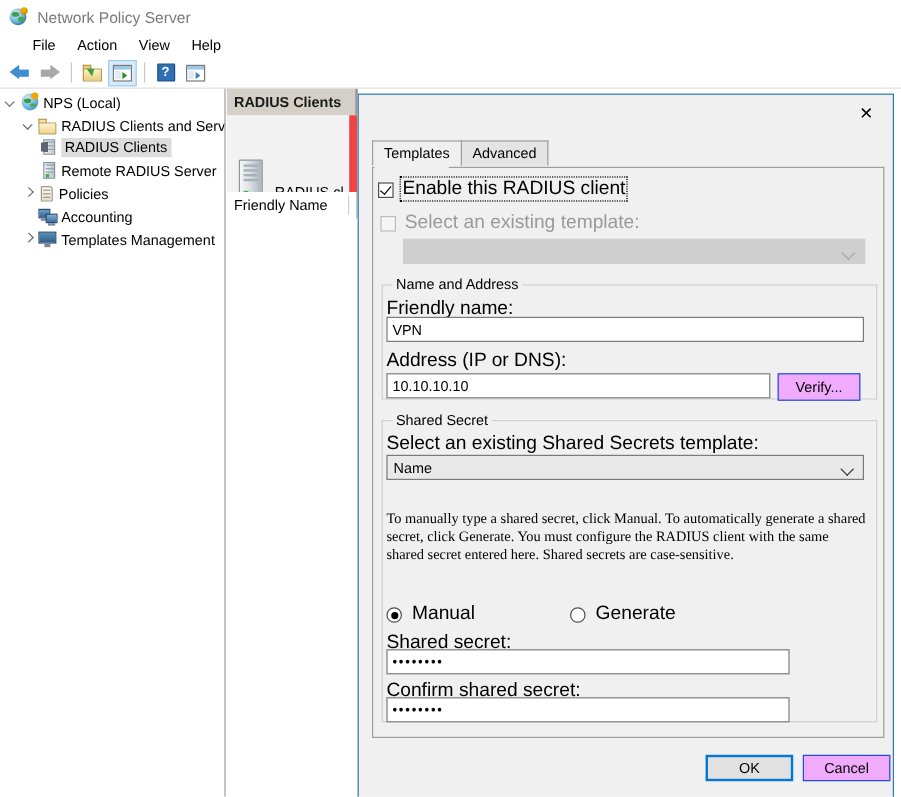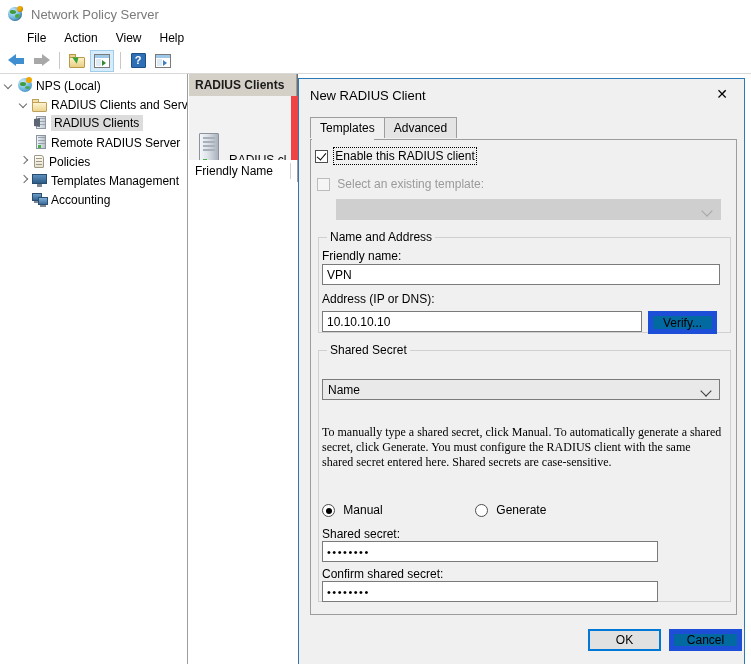--- a/index.html
+++ b/index.html
@@ -279,21 +279,21 @@
          box-sizing:border-box; position:relative; display:inline-block; vertical-align:middle; }
   .chk.checked::after {
     content:""; position:absolute; left:3px; top:0px; width:4px; height:8px;
     border-right:1.7px solid #000; border-bottom:1.7px solid #000;
     transform: rotate(40deg);
   }
   .chk.disabled { border-color:#bcbcbc; background:#f5f5f5; }
 
   .focus-dotted { outline:1px dotted #000; outline-offset:1px; }
 
-  .lbl { font-size:12px; color:#000; }
+  .lbl { font-size:16px; color:#000; }
   .lbl.disabled { color:#9a9a9a; }
 
   .combo {
     height:21px; background:#ffffff; border:1px solid #7a7a7a; box-sizing:border-box;
     display:flex; align-items:center; padding-left:5px; font-size:12px; position:relative;
   }
   .combo.disabled { background:#cfcfcf; border-color:#cfcfcf; }
   .combo .chev-d {
     position:absolute; right:9px; top:7px; width:7px; height:7px;
     border-right:1.6px solid #3a3a3a; border-bottom:1.6px solid #3a3a3a;
@@ -309,21 +309,21 @@
     font-size:12px; color:#000;
   }
 
   .txt {
     height:21px; background:#ffffff; border:1px solid #7a7a7a; box-sizing:border-box;
     display:flex; align-items:center; padding-left:4px; font-size:12px; color:#000;
   }
   .txt.pwd { letter-spacing:1.5px; font-size:11px; }
 
   .btn {
-    height:23px; background:#0369a1; border:5px solid #1d4ed8; box-sizing:border-box;
+    height:23px; background:#f0abfc; border:1px solid #1d4ed8; box-sizing:border-box;
     display:flex; align-items:center; justify-content:center; font-size:12px; color:#000;
   }
   .btn.default { border:2px solid #0078d7; background:#e1e1e1; }
 
   .radio {
     width:13px; height:13px; border:1px solid #4d4d4d; border-radius:50%;
     box-sizing:border-box; background:#fff; position:relative; display:inline-block;
     vertical-align:middle;
   }
   .radio.checked::after {
@@ -446,39 +446,39 @@
         </div>
       <div class="ic-policy">
         <div class="p"></div>
         <div class="pl" style="top:4px"></div>
           <div class="pl" style="top:7px"></div>
           <div class="pl" style="top:10px"></div>
       </div>
       <div class="tree-label">Policies</div>
     </div>
 
+    <div class="tree-row" style="padding-left:32px;">
+      <div class="ic-acct">
+        <div class="m1"></div>
+          <div class="m1b"></div>
+          <div class="m2"></div>
+          <div class="m2b"></div>
+      </div>
+      <div class="tree-label">Accounting</div>
+    </div>
+
     <div class="tree-row" style="padding-left:17px;">
       <div class="expander">
           <div class="chev"></div>
         </div>
       <div class="ic-tmpl">
         <div class="scr"></div>
           <div class="stand"></div>
       </div>
       <div class="tree-label">Templates Management</div>
-    </div>
-
-    <div class="tree-row" style="padding-left:32px;">
-      <div class="ic-acct">
-        <div class="m1"></div>
-          <div class="m1b"></div>
-          <div class="m2"></div>
-          <div class="m2b"></div>
-      </div>
-      <div class="tree-label">Accounting</div>
     </div>
 
   </div>
 
   <div class="list-pane">
     <div class="list-banner-fill"></div>
     <div class="list-banner">RADIUS Clients</div>
 
     <div class="list-top-strip">
       <div class="list-client-icon">
@@ -492,23 +492,20 @@
       <div class="list-client-label">RADIUS cl</div>
     </div>
 
     <div class="list-header">
       <span>Friendly Name</span>
     </div>
     <div class="list-col-div"></div>
   </div>
 
   <div class="dialog">
-    <div class="dlg-titlebar">
-      <div class="dlg-title">New RADIUS Client</div>
-    </div>
     <div class="dlg-close">✕</div>
   </div>
 
   <div class="tabstrip" style="left:310px; top:117px; width:425px;">
     <div class="tabrow">
       <div class="tab active">
         <span>Templates</span>
       </div>
       <div class="tab">
         <span>Advanced</span>
@@ -545,20 +542,21 @@
     <span>10.10.10.10</span>
   </div>
   <div class="btn" style="position:absolute; left:648px; top:311px; width:69px;">
     <span>Verify...</span>
   </div>
 
   <div class="groupbox" style="left:318px; top:350px; width:413px; height:252px;">
     <div class="gb-title">Shared Secret</div>
   </div>
 
+  <div class="lbl" style="position:absolute; left:322px; top:361px;">Select an existing Shared Secrets template:</div>
   <div class="combo" style="position:absolute; left:322px; top:379px; width:398px; background:#e9e9e9;">
     <span>Name</span>
     <span class="chev-d"></span>
   </div>
 
   <div class="para" style="position:absolute; left:322px; top:425px; width:400px;">To manually type a shared secret, click Manual. To automatically generate a shared secret, click Generate. You must configure the RADIUS client with the same shared secret entered here. Shared secrets are case-sensitive.</div>
 
   <div class="fieldrow" style="left:322px; top:503px;">
     <span class="radio checked"></span>
     <span class="lbl" style="margin-left:5px;">Manual</span>

